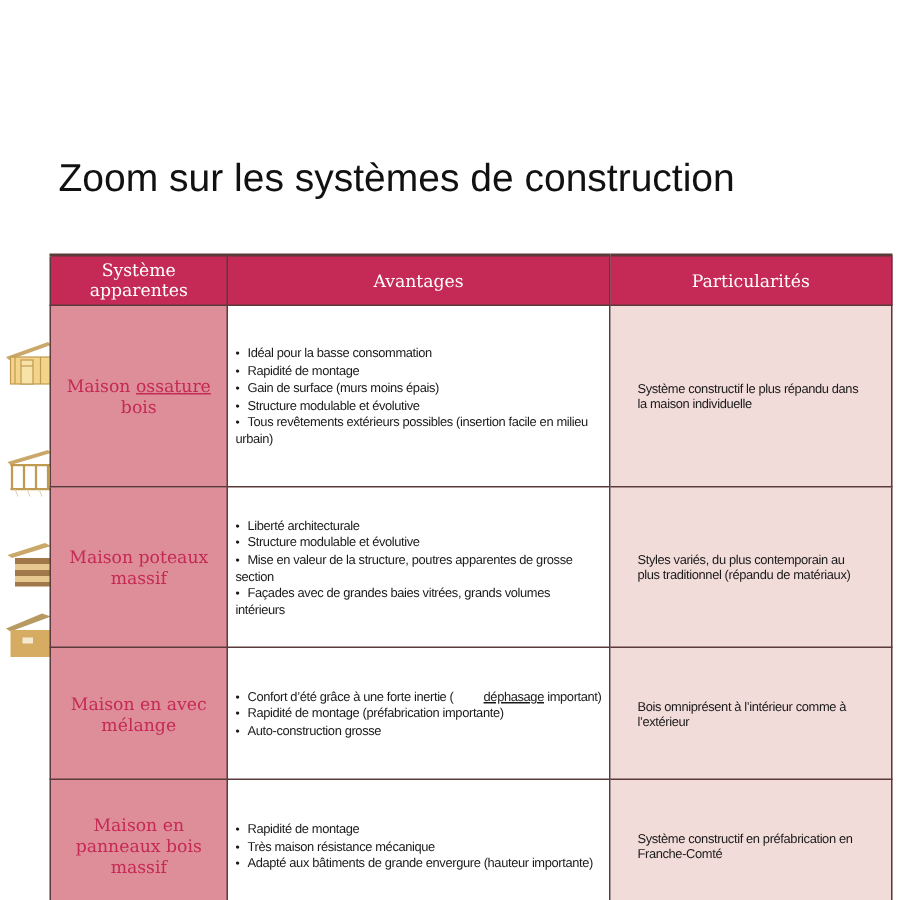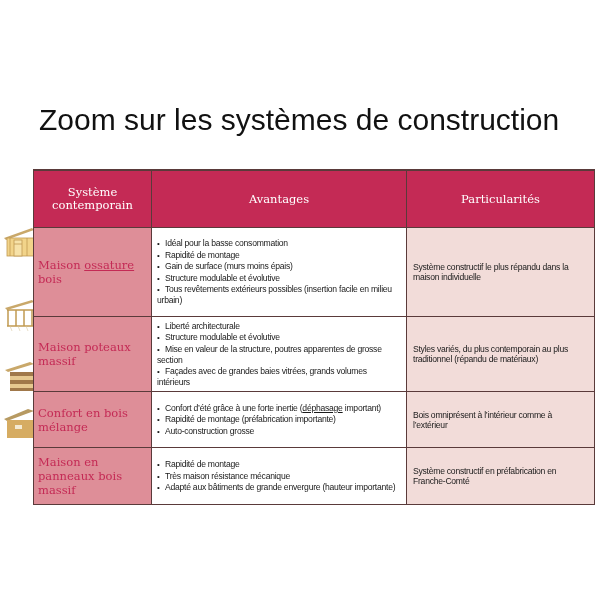--- a/index.html
+++ b/index.html
@@ -12,36 +12,36 @@
       height: 600px;
       position: relative;
       overflow: hidden;
       font-family: "Liberation Sans", sans-serif;
     }
     .slide-title {
       position: absolute;
       left: 39px;
       top: 103px;
       font-family: "Liberation Sans", sans-serif;
-      font-size: 30px;
+      font-size: 26px;
       color: #111111;
       letter-spacing: 0;
       white-space: nowrap;
     }
     .table {
       position: absolute;
       left: 33px;
       top: 169px;
       width: 561px;
       border-collapse: collapse;
       table-layout: fixed;
     }
     .table th, .table td {
       border: 1px solid #5a3a3a;
-      padding: 12px;
+      padding: 0;
       vertical-align: middle;
     }
     .table th {
       background: #c42a55;
       color: #ffffff;
       font-family: "DejaVu Serif", serif;
       font-weight: normal;
       font-size: 11.5px;
       line-height: 13px;
       height: 32px;
@@ -51,54 +51,55 @@
     .col-sys { width: 118px; }
     .col-adv { width: 255px; }
     .col-part { width: 188px; }
 
     .sys-cell {
       background: #de8e98;
       color: #c42a55;
       font-family: "DejaVu Serif", serif;
       font-size: 11.5px;
       line-height: 14px;
+      text-align: center;
       padding: 0 4px !important;
     }
     .sys-cell .u { text-decoration: underline; }
     .adv-cell {
       background: #ffffff;
       color: #1a1a1a;
       font-family: "Liberation Sans", sans-serif;
       font-size: 8.6px;
       line-height: 10.4px;
-      padding: 4px 5px !important;
+      padding: 20px 5px !important;
       letter-spacing: -0.25px;
     }
     .adv-cell ul {
       list-style: none;
       margin: 0;
       padding: 0;
     }
     .adv-cell li {
       margin: 0;
       padding: 0;
     }
     .adv-cell li .bullet {
       display: inline-block;
       width: 8px;
       font-size: 8px;
     }
-    .adv-cell .u { text-decoration: underline; }
+    .adv-cell .u { text-decoration: underline; margin-left: 20px; }
     .part-cell {
       background: #f2dcd9;
       color: #1a1a1a;
       font-family: "Liberation Sans", sans-serif;
       font-size: 8.6px;
       line-height: 10.4px;
-      padding: 0 6px !important;
+      padding: 0 18px !important;
       letter-spacing: -0.25px;
     }
     tr.r1 td { height: 80px; }
     tr.r2 td { height: 66px; }
     tr.r3 td { height: 47px; }
     tr.r4 td { height: 48px; }
 
     .house {
       position: absolute;
       left: 2px;
@@ -151,21 +152,21 @@
 <table class="table">
   <colgroup>
     <col class="col-sys">
     <col class="col-adv">
     <col class="col-part">
   </colgroup>
   <thead>
     <tr>
       <th>
         <span>Système</span><br>
-        <span>contemporain</span>
+        <span>apparentes</span>
       </th>
       <th>Avantages</th>
       <th>Particularités</th>
     </tr>
   </thead>
   <tbody>
 
     <tr class="r1">
       <td class="sys-cell">
         <span>Maison </span><span class="u">ossature</span><br>
@@ -194,21 +195,21 @@
           <li><span class="bullet">•</span><span>Structure modulable et évolutive</span></li>
           <li><span class="bullet">•</span><span>Mise en valeur de la structure, poutres apparentes de grosse section</span></li>
           <li><span class="bullet">•</span><span>Façades avec de grandes baies vitrées, grands volumes intérieurs</span></li>
         </ul>
       </td>
       <td class="part-cell">Styles variés, du plus contemporain au plus traditionnel (répandu de matériaux)</td>
     </tr>
 
     <tr class="r3">
       <td class="sys-cell">
-        <span>Confort en bois</span><br>
+        <span>Maison en avec</span><br>
         <span>mélange</span>
       </td>
       <td class="adv-cell">
         <ul>
           <li><span class="bullet">•</span><span>Confort d’été grâce à une forte inertie (</span><span class="u">déphasage</span><span> important)</span></li>
           <li><span class="bullet">•</span><span>Rapidité de montage (préfabrication importante)</span></li>
           <li><span class="bullet">•</span><span>Auto-construction grosse</span></li>
         </ul>
       </td>
       <td class="part-cell">Bois omniprésent à l’intérieur comme à l’extérieur</td>

